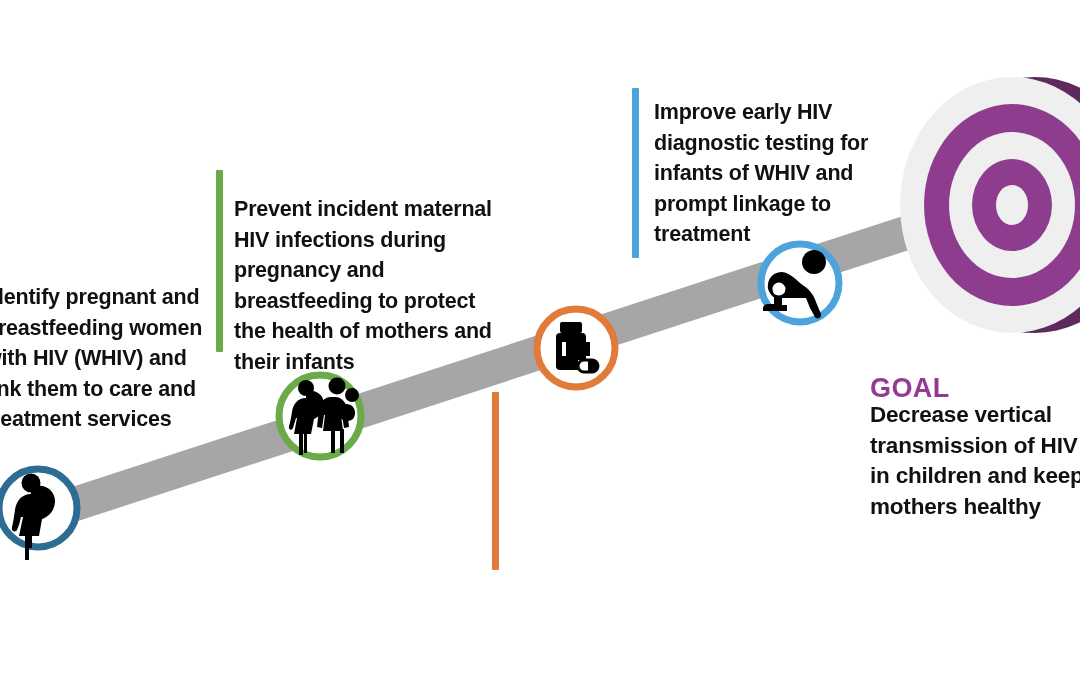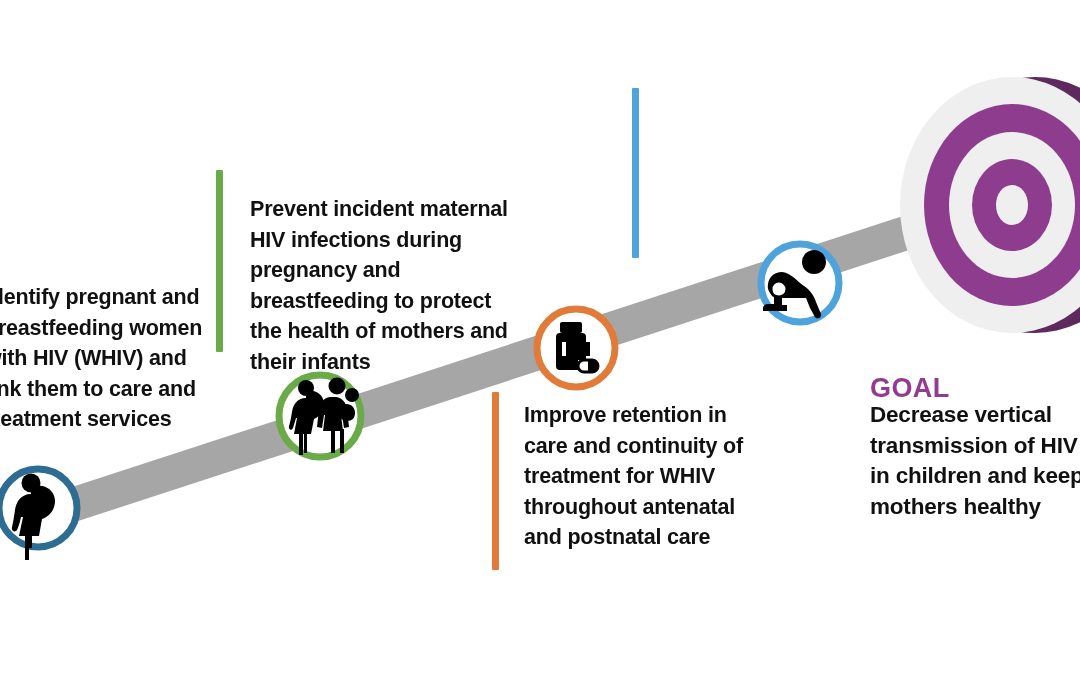--- a/index.html
+++ b/index.html
@@ -141,33 +141,33 @@
   <div class="accent-bar" style="left:216px; top:170px; height:182px; background:#6aaa48;"></div>
   <div class="accent-bar" style="left:492px; top:392px; height:178px; background:#e07b39;"></div>
   <div class="accent-bar" style="left:632px; top:88px; height:170px; background:#4ea3dd;"></div>
 
   <div class="step-text" style="left:-15px; top:282px; width:230px;">Identify pregnant and
 breastfeeding  women
 with HIV (WHIV) and
 link them to care and
 treatment services</div>
 
-  <div class="step-text" style="left:234px; top:194px; width:268px;margin-left:16px;">Prevent incident maternal
+  <div class="step-text" style="left:234px; top:194px; width:268px;">Prevent incident maternal
 HIV infections during
 pregnancy and
 breastfeeding to protect
 the health of mothers and
 their infants</div>
 
-  <div class="step-text" style="left:524px; top:400px; width:240px;">Improve retention in
-care and continuity of
-treatment for WHIV
-throughout antenatal
-and postnatal care</div>
 
+  <div class="step-text" style="left:654px; top:97px; width:230px;">Improve early HIV
+diagnostic testing for
+infants of WHIV and
+prompt linkage to
+treatment</div>
 
   <div class="goal-label" style="left:870px; top:352px; color:#933b93;">GOAL</div>
 
   <div class="goal-text" style="left:870px; top:400px; width:230px;">Decrease vertical
 transmission of HIV
 in children and keep
 mothers  healthy</div>
 
 </div>
 

